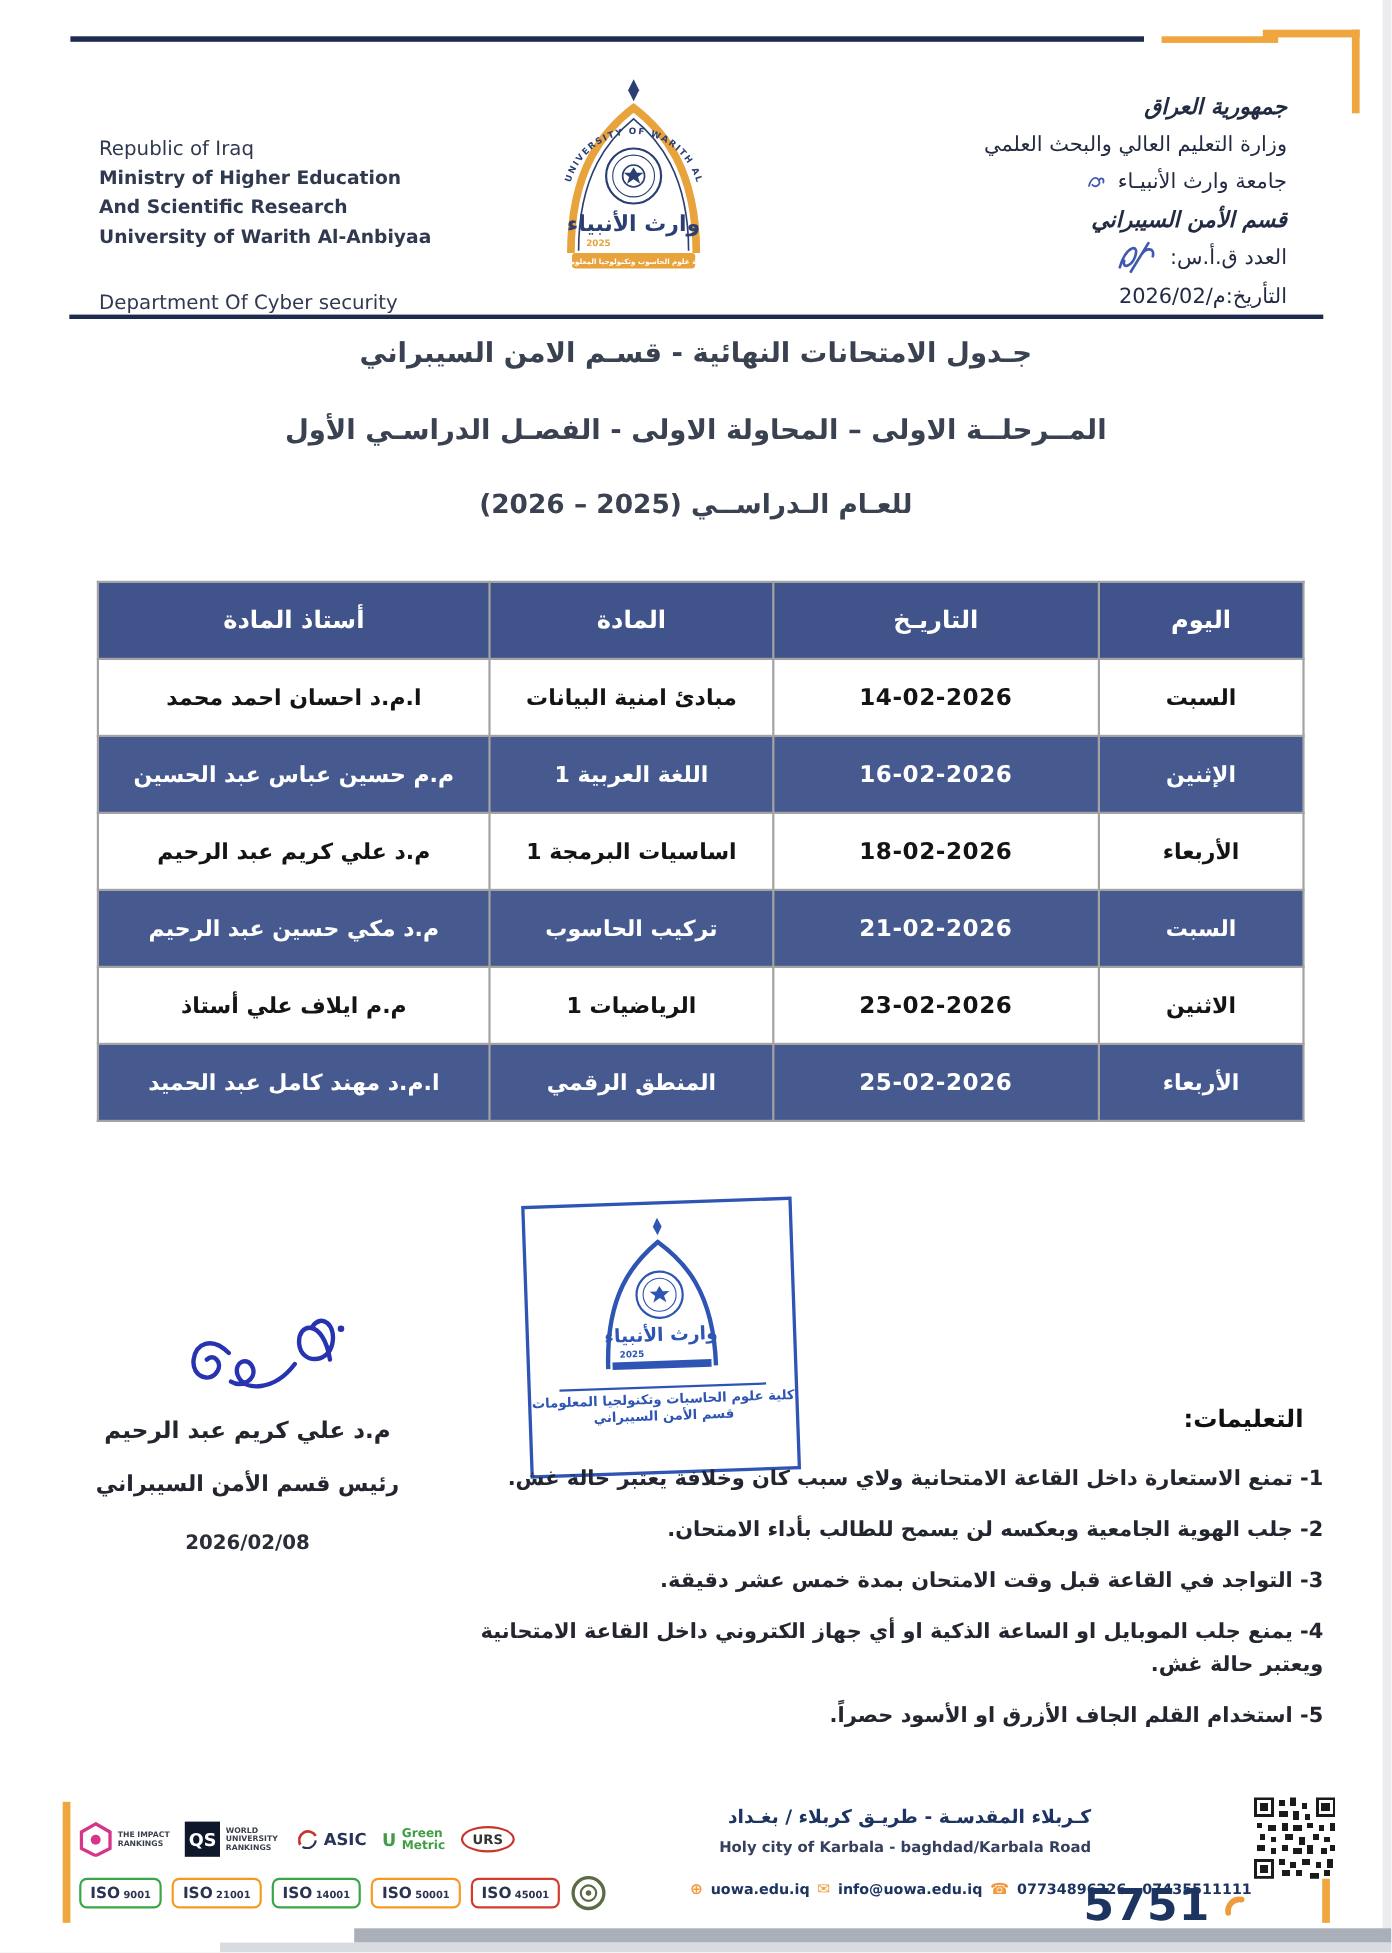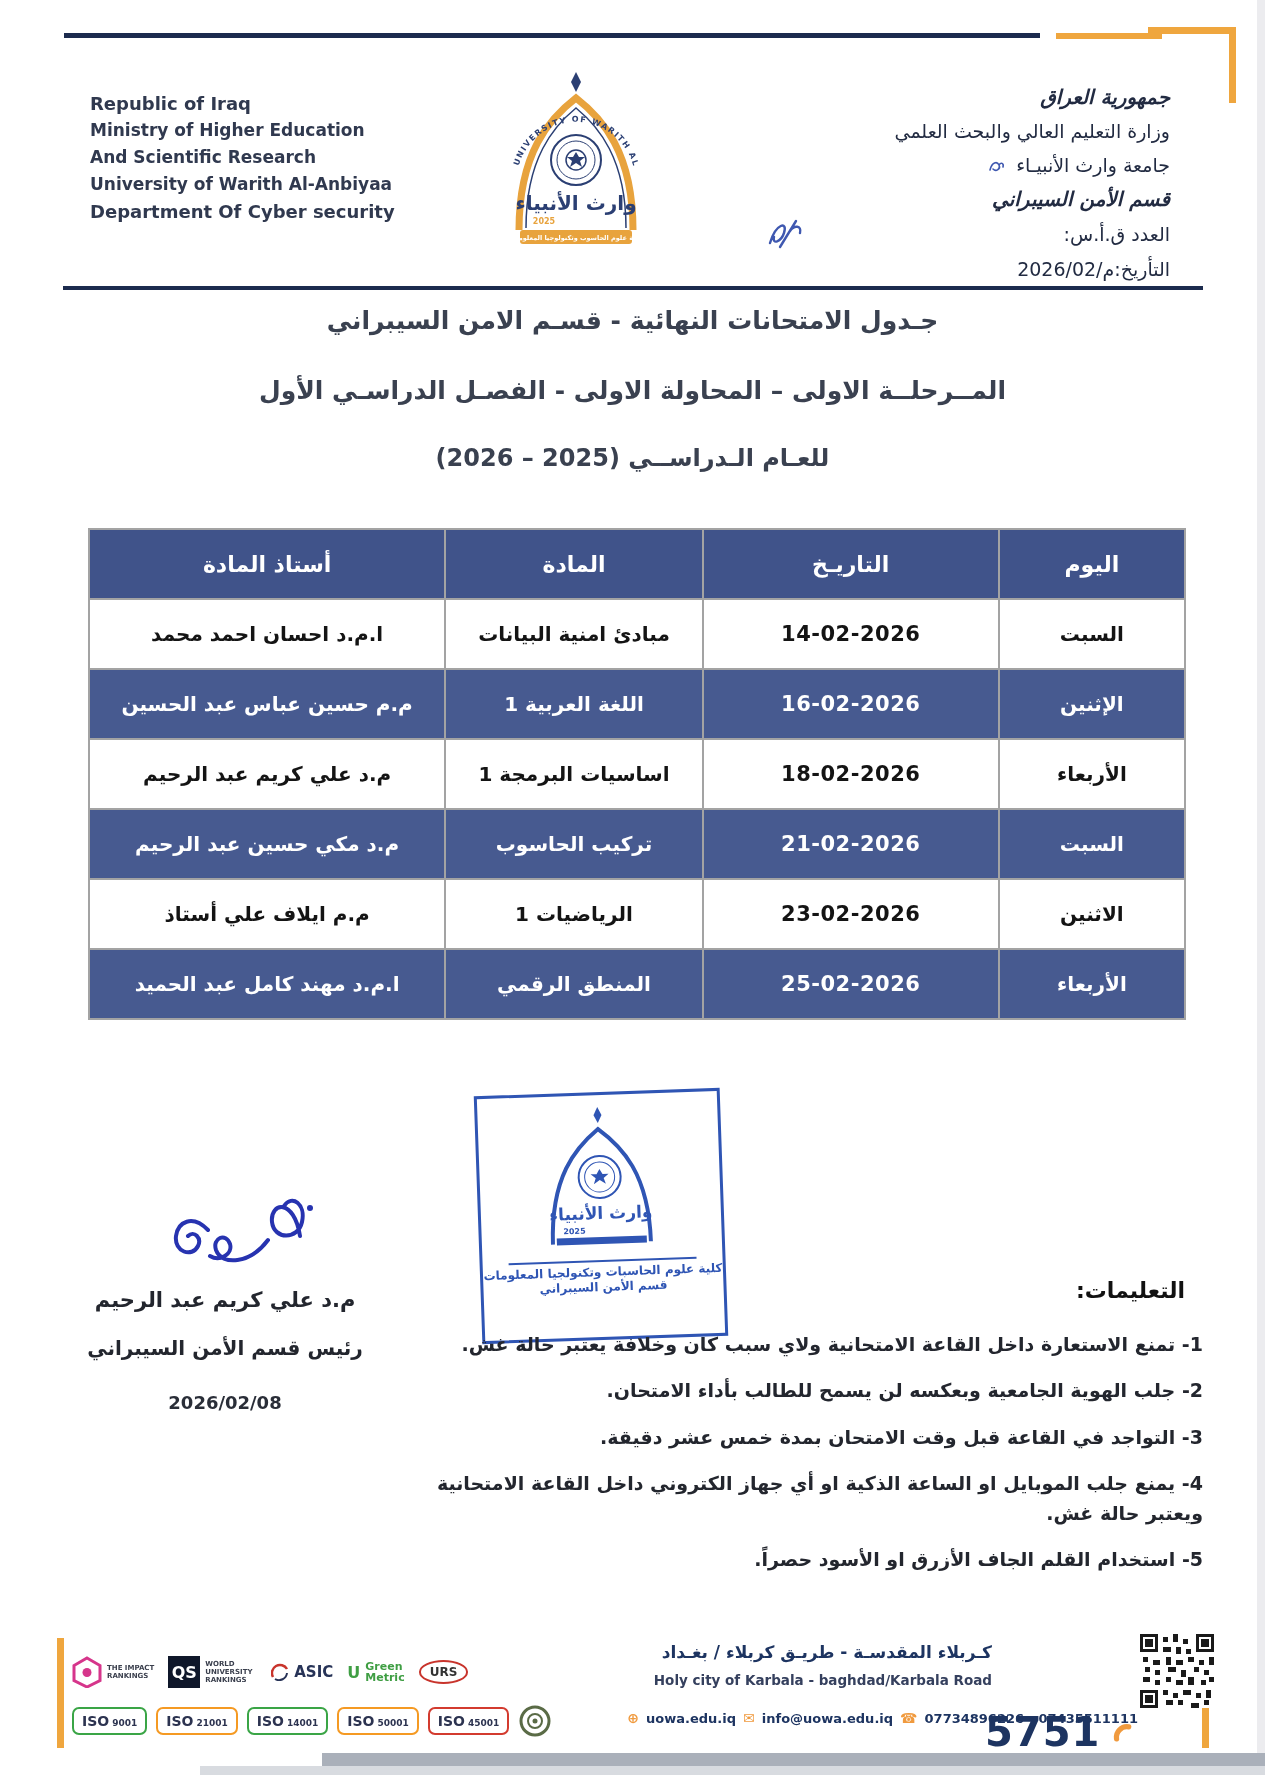--- a/index.html
+++ b/index.html
@@ -10,25 +10,25 @@
   
   .top-navy-line{left:64px;top:33px;width:976px;height:5px;background:#1c2b4e;}
   .top-orange-seg{left:1056px;top:33px;width:106px;height:6px;background:#efa63e;}
   .corner-h{left:1148px;top:27px;width:88px;height:7px;background:#efa63e;}
   .corner-v{left:1229px;top:27px;width:7px;height:76px;background:#efa63e;}
   .edge-right{left:1257px;top:0;width:8px;height:1775px;background:#ececef;}
 
   
   .en-block{left:90px;top:90px;width:350px;color:#30394f;}
   .en-block div{font-size:17px;line-height:27px;font-weight:600;}
-  .en-block .b{font-weight:700;font-size:18px;}
+  .en-block .b{font-weight:400;font-size:18px;margin-top:32px;}
   .ar-block{left:760px;top:80px;width:410px;text-align:right;direction:rtl;color:#222b42;}
   .ar-block .l{font-size:19px;line-height:34px;}
   .ar-block .b{font-weight:800;font-size:20px;font-style:italic;}
-  .num-line{font-size:19px;line-height:36px;display:flex;justify-content:space-between;align-items:center;gap:8px;direction:rtl;}
+  .num-line{font-size:19px;line-height:36px;display:flex;justify-content:flex-start;align-items:center;gap:8px;direction:rtl;}
   .mini-seal{display:inline-block;vertical-align:middle;margin-right:4px;}
 
   .hdr-divider{left:63px;top:286px;width:1140px;height:4px;background:#1c2b4e;}
 
   
   .title{width:100%;text-align:center;font-weight:800;color:#3a4150;direction:rtl;}
   .t1{top:306px;font-size:25px;}
   .t2{top:376px;font-size:25px;}
   .t3{top:444px;font-size:24px;}
 

